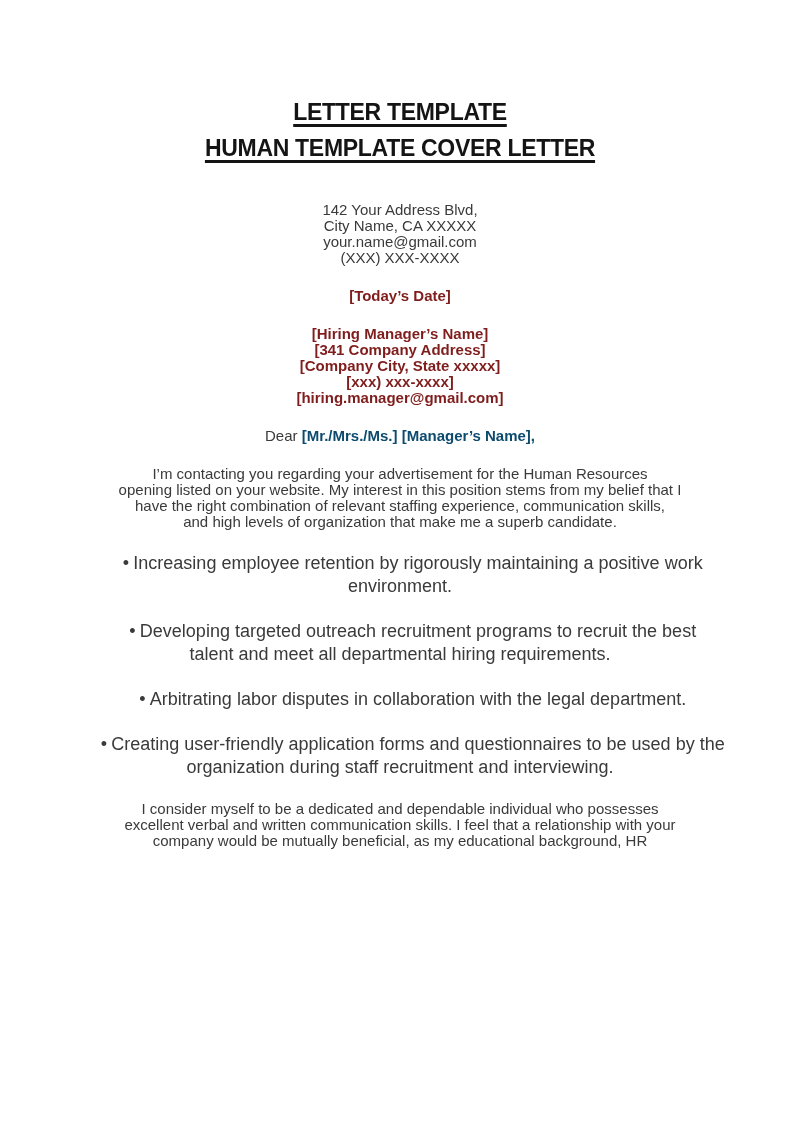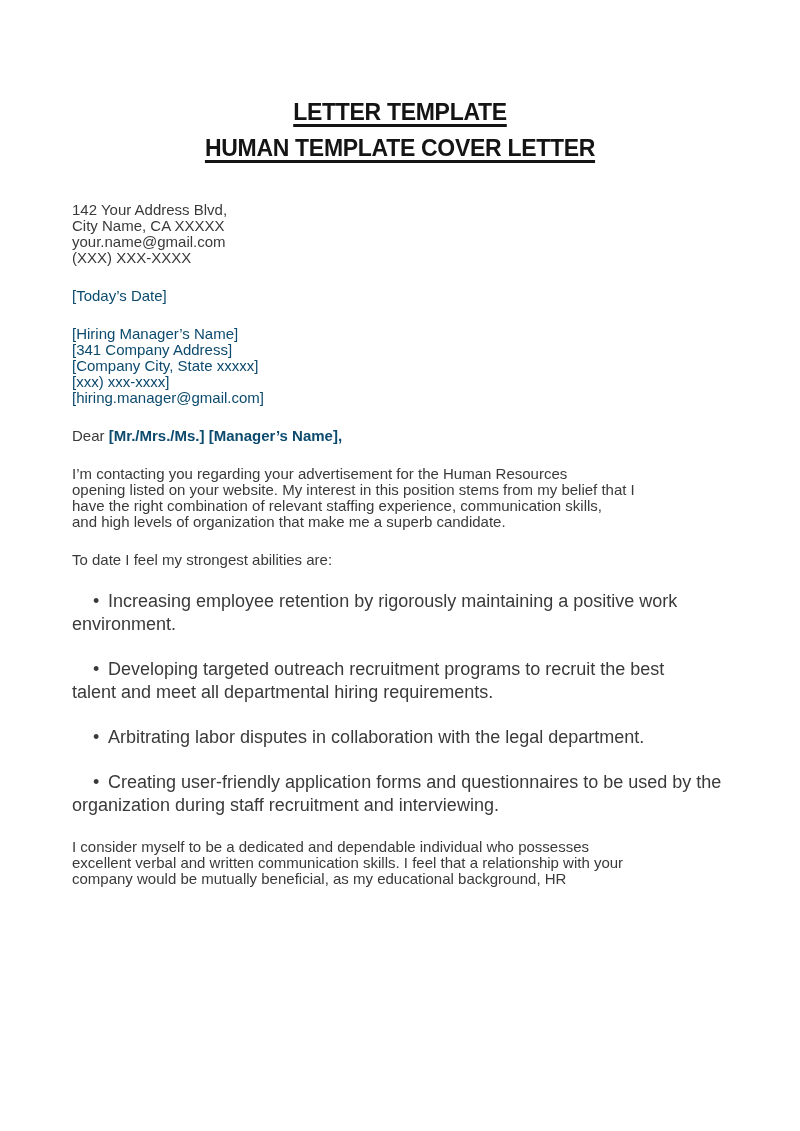--- a/index.html
+++ b/index.html
@@ -1,15 +1,15 @@
 <!DOCTYPE html>
 <html><head>
 <meta charset="utf-8">
 <style>
-  * { margin: 0; padding: 0; box-sizing: border-box; }
+  * { margin: 0; padding: 0; box-sizing: border-box; text-align: center; }
   html, body {
     width: 800px;
     background: #ffffff;
     font-family: "Liberation Sans", "DejaVu Sans", sans-serif;
   }
   .page {
     position: relative;
     width: 800px;
     height: 1131px;
     background: #ffffff;
@@ -34,22 +34,22 @@
   }
   
   .block {
     font-size: 15px;
     line-height: 16px;
     color: #3a3a3a;
     white-space: pre-line;
     margin-bottom: 22px;
   }
   .bold-block {
-    font-weight: normal;
-    color: #0c4a6e;
+    font-weight: bold;
+    color: #7f1d1d;
   }
   .salutation { white-space: normal; }
   .salutation .emph {
     font-weight: bold;
     color: #0c4a6e;
   }
   
   .bullet-item {
     font-size: 18px;
     line-height: 23px;
@@ -86,21 +86,20 @@
 [xxx) xxx-xxxx]
 [hiring.manager@gmail.com]</div>
 
   <div class="block salutation"><span>Dear </span><span class="emph">[Mr./Mrs./Ms.] [Manager’s Name],</span></div>
 
   <div class="block">I’m contacting you regarding your advertisement for the Human Resources
 opening listed on your website. My interest in this position stems from my belief that I
 have the right combination of relevant staffing experience, communication skills,
 and high levels of organization that make me a superb candidate.</div>
 
-  <div class="block">To date I feel my strongest abilities are:</div>
 
   <div>
     <div class="bullet-item"><span class="bullet-marker">•</span><span class="bullet-text">Increasing employee retention by rigorously maintaining a positive work
 environment.</span></div>
     <div class="bullet-item"><span class="bullet-marker">•</span><span class="bullet-text">Developing targeted outreach recruitment programs to recruit the best
 talent and meet all departmental hiring requirements.</span></div>
     <div class="bullet-item"><span class="bullet-marker">•</span><span class="bullet-text">Arbitrating labor disputes in collaboration with the legal department.</span></div>
     <div class="bullet-item"><span class="bullet-marker">•</span><span class="bullet-text">Creating user-friendly application forms and questionnaires to be used by the
 organization during staff recruitment and interviewing.</span></div>
   </div>

